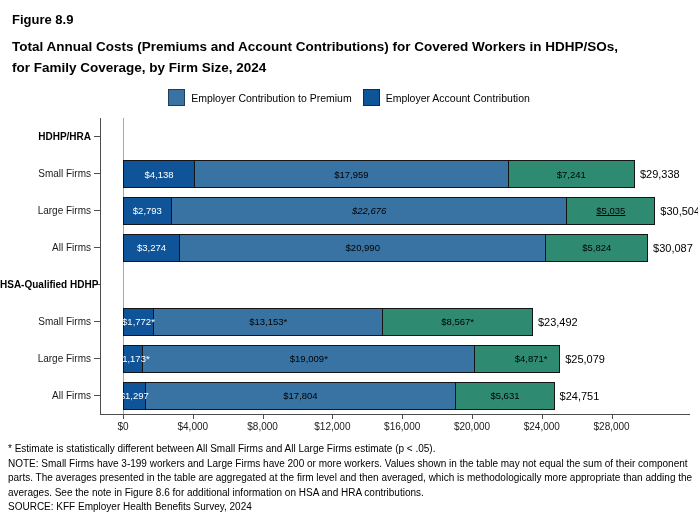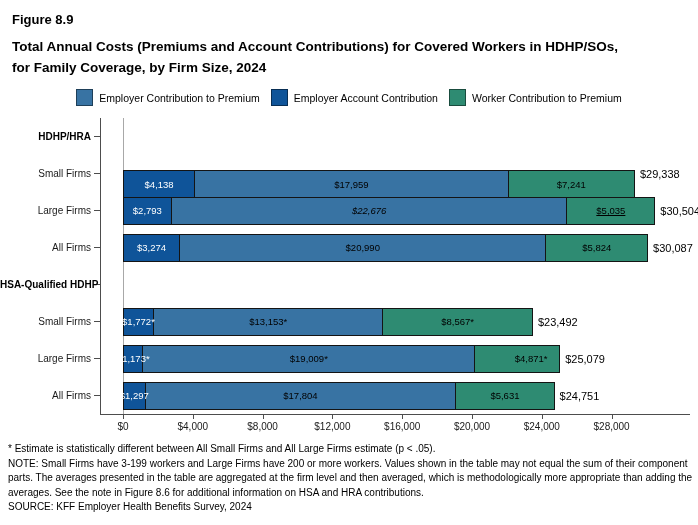--- a/index.html
+++ b/index.html
@@ -42,36 +42,32 @@
 
 <div class="legend" id="legend">
     <div class="legend-item">
       <span class="swatch" style="background: rgb(56, 115, 163);"></span>
       <span class="legend-label">Employer Contribution to Premium</span>
     </div>
     <div class="legend-item">
       <span class="swatch" style="background: rgb(15, 84, 153);"></span>
       <span class="legend-label">Employer Account Contribution</span>
     </div>
-    <div class="legend-item">
-      <span class="swatch" style="background: rgb(46, 139, 114);"></span>
-      <span class="legend-label">Worker Contribution to Premium</span>
-    </div>
   </div>
 
 <div id="chart">
   <div class="zero-line" id="zeroline" style="left: 123px;"></div>
   <div class="yaxis"></div>
   <div class="xaxis"></div>
   <div id="plot">
       <div class="row-tick" style="top: 18px;"></div>
       <div class="cat header" style="top: 12.5px;">HDHP/HRA</div>
       <div class="row-tick" style="top: 55px;"></div>
       <div class="cat" style="top: 49.5px;">Small Firms</div>
-      <div class="bar" style="left: 123px; top: 52px; border-radius: 13px;">
+      <div class="bar" style="left: 123px; top: 42px; border-radius: 13px;">
         <div class="seg" style="width: 72.2081px; background: rgb(15, 84, 153);">
           <span class="seg-label" style="color: rgb(255, 255, 255);">$4,138</span>
         </div>
         <div class="seg" style="width: 313.385px; background: rgb(56, 115, 163);">
           <span class="seg-label" style="color: rgb(0, 0, 0);">$17,959</span>
         </div>
         <div class="seg" style="width: 126.355px; background: rgb(46, 139, 114);">
           <span class="seg-label" style="color: rgb(0, 0, 0);">$7,241</span>
         </div>
       </div>

